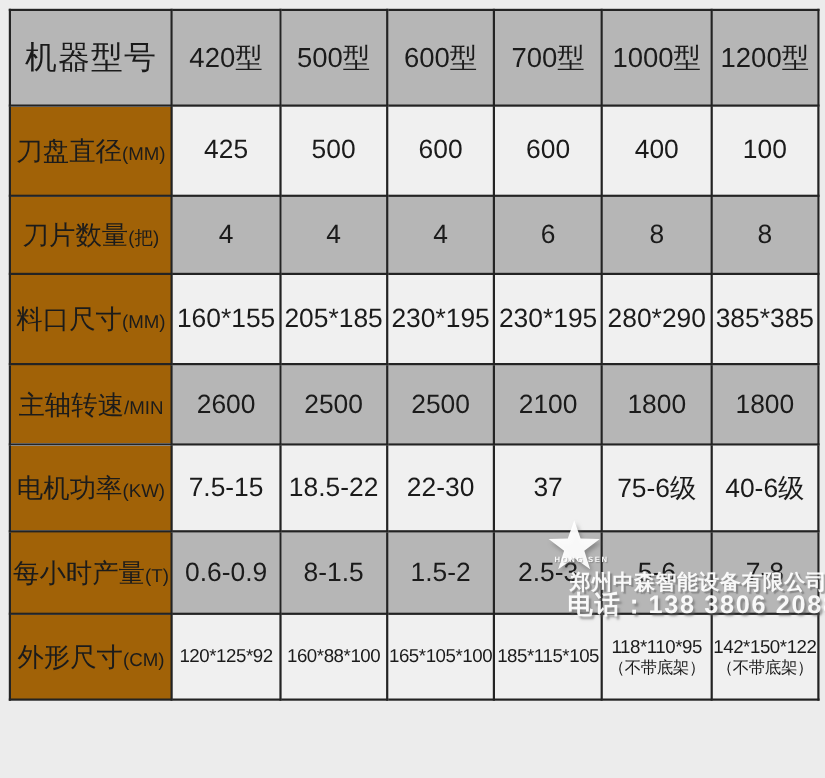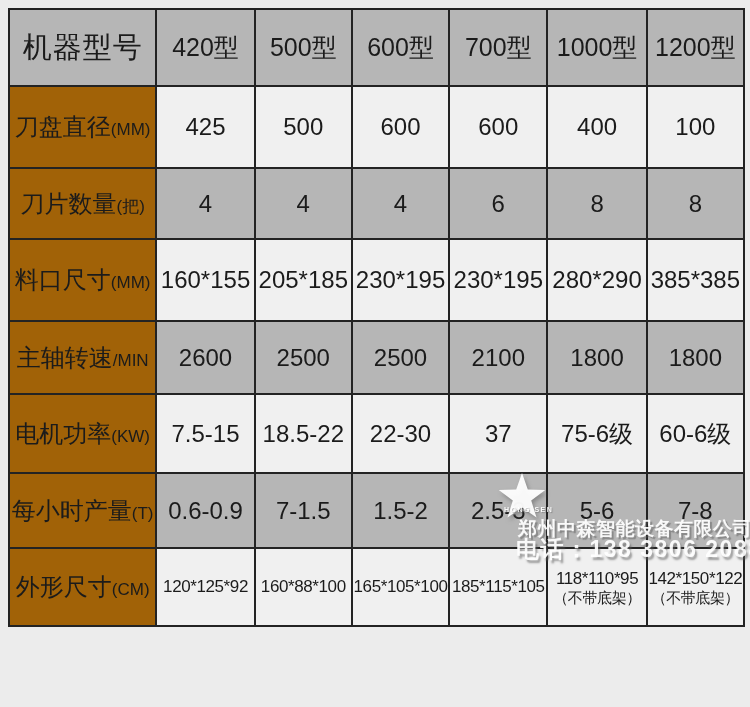--- a/index.html
+++ b/index.html
@@ -96,21 +96,21 @@
     <col style="width:147px">
       <col style="width:98px">
       <col style="width:97px">
     <col style="width:97px">
       <col style="width:98px">
       <col style="width:99px">
       <col style="width:97px">
   </colgroup>
 
   <tbody>
-      <tr style="height:77px">
+      <tr style="height:87px">
     <th class="corner-cell gray-bg">机器型号</th>
     <th class="model-cell">420型</th>
     <th class="model-cell">500型</th>
     <th class="model-cell">600型</th>
     <th class="model-cell">700型</th>
     <th class="model-cell">1000型</th>
     <th class="model-cell">1200型</th>
   </tr>
 
   <tr style="height:82px">
@@ -153,27 +153,27 @@
     <td class="value-cell gray-bg">1800</td>
   </tr>
 
   <tr style="height:79px">
     <th class="label-cell"><span>电机功率</span><span class="sfx">(KW)</span></th>
     <td class="value-cell white-bg">7.5-15</td>
     <td class="value-cell white-bg">18.5-22</td>
     <td class="value-cell white-bg">22-30</td>
     <td class="value-cell white-bg">37</td>
     <td class="value-cell white-bg">75-6级</td>
-    <td class="value-cell white-bg">60-6级</td>
+    <td class="value-cell white-bg">40-6级</td>
   </tr>
 
   <tr style="height:75px">
     <th class="label-cell"><span>每小时产量</span><span class="sfx">(T)</span></th>
     <td class="value-cell gray-bg">0.6-0.9</td>
-    <td class="value-cell gray-bg">7-1.5</td>
+    <td class="value-cell gray-bg">8-1.5</td>
     <td class="value-cell gray-bg">1.5-2</td>
     <td class="value-cell gray-bg">2.5-3</td>
     <td class="value-cell gray-bg">5-6</td>
     <td class="value-cell gray-bg">7-8</td>
   </tr>
 
   <tr class="dims" style="height:78px">
     <th class="label-cell"><span>外形尺寸</span><span class="sfx">(CM)</span></th>
     <td class="value-cell white-bg">
           <div>120*125*92</div>

